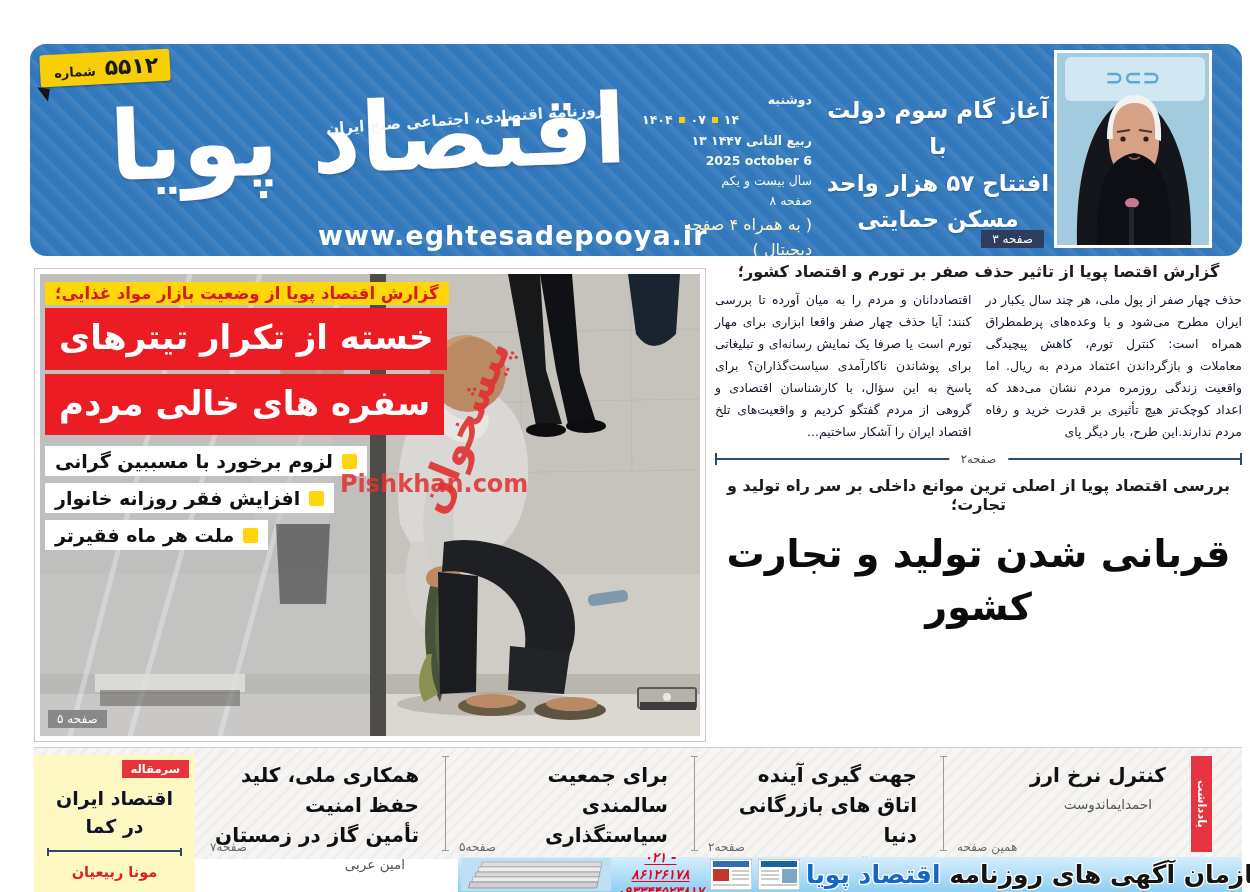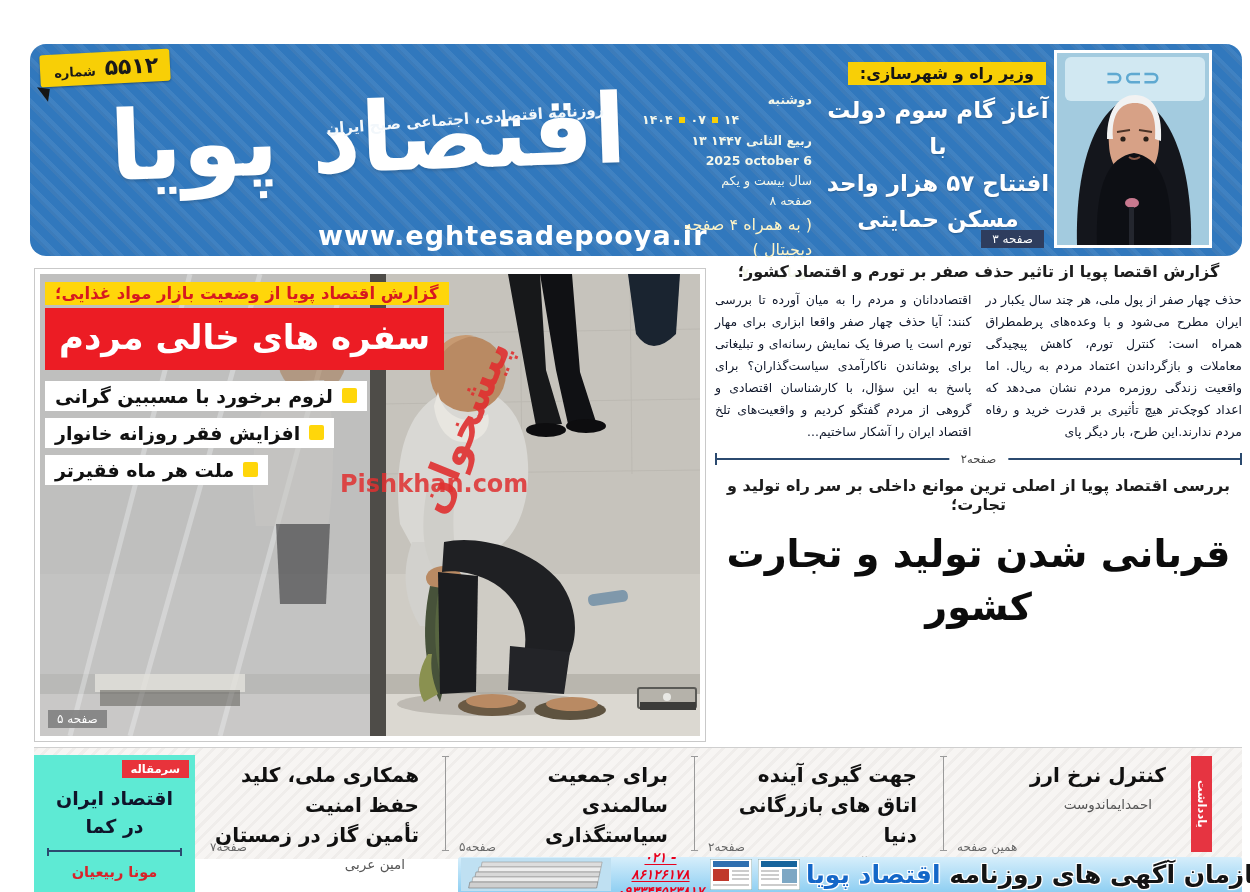--- a/index.html
+++ b/index.html
@@ -77,21 +77,21 @@
   .bitem .vline::before,.bitem .vline::after{content:"";position:absolute;left:-3px;width:7px;height:1px;background:#9a9a9a;}
   .bitem .vline::before{top:0;}.bitem .vline::after{bottom:0;}
   .bitem .t{text-align:right;font-size:20px;font-weight:bold;line-height:1.5;color:#101010;margin-right:14px;}
   .bitem .a{text-align:right;font-size:13.5px;color:#555;margin-top:6px;margin-right:28px;}
   .bitem .pg{position:absolute;left:10px;bottom:5px;font-size:12px;color:#666;}
   .note-tab{position:absolute;right:30px;top:8px;width:21px;height:96px;background:#e63441;}
   .note-tab span{position:absolute;left:50%;top:50%;transform:translate(-50%,-50%) rotate(90deg);
     color:#fff;font-size:11.5px;font-weight:bold;white-space:nowrap;letter-spacing:1px;}
   .bitem.first{padding-right:62px;}
   
-  #editorial{position:absolute;left:34px;top:755px;width:161px;height:137px;background:#5eead4;}
+  #editorial{position:absolute;left:34px;top:755px;width:161px;height:137px;background:#fef9c3;}
   #editorial .elab{position:absolute;right:6px;top:5px;background:#e8333b;color:#fff;font-size:11.5px;
     font-weight:bold;padding:2px 9px;}
   #editorial .et{margin-top:30px;text-align:center;font-size:19px;font-weight:bold;line-height:1.45;color:#10142a;}
   #editorial .ehr{position:relative;border-top:2px solid #2b4a6f;margin:10px 14px 0;}
   #editorial .ehr::before,#editorial .ehr::after{content:"";position:absolute;top:-4px;width:2px;height:8px;background:#2b4a6f;}
   #editorial .ehr::before{right:-1px;}#editorial .ehr::after{left:-1px;}
   #editorial .ea{margin-top:10px;text-align:center;font-size:14.5px;font-weight:bold;color:#d8232a;line-height:1.5;}
   
   #adbar{position:absolute;left:458px;top:857px;width:784px;height:35px;direction:ltr;
     background:linear-gradient(#d6eefb,#8fcff2);display:flex;align-items:center;gap:6px;padding:0 3px;
@@ -129,21 +129,20 @@
         <span>۱۴</span>
       </div>
       <span class="ltr b">۱۳ ربیع الثانی ۱۴۴۷</span>
       <span class="ltr b">2025 october 6</span>
       <div>سال بیست و یکم</div>
       <span class="ltr">۸ صفحه</span>
       <div class="digital">( به همراه ۴ صفحه دیجیتال )</div>
       <span class="ltr b">۷۰۰۰ تومان</span>
     </div>
 
-    <div class="lead-kicker">وزیر راه و شهرسازی:</div>
     <div class="lead-title">
       <div>آغاز گام سوم دولت با</div>
       <div>افتتاح ۵۷ هزار واحد</div>
       <div>مسکن حمایتی</div>
     </div>
     <div class="lead-page">صفحه ۳</div>
 
     <div class="lead-photo">
       <svg width="152" height="192" viewBox="0 0 152 192">
         <rect width="152" height="192" fill="#a3cbdf"></rect>
@@ -228,20 +227,21 @@
         <rect x="598" y="414" width="58" height="20" rx="2" fill="#b5b2aa" stroke="#5a5a56" stroke-width="2"></rect>
         <rect x="600" y="428" width="56" height="8" fill="#3c3c3a"></rect>
         <circle cx="627" cy="423" r="4" fill="#e8e8e4"></circle>
 
         <rect x="55" y="400" width="150" height="18" fill="#e4e2dc" opacity=".8"></rect>
         <rect x="60" y="416" width="140" height="16" fill="#55534e" opacity=".5"></rect>
       </svg>
 
       <div class="overlays">
         <div class="ph-kicker">گزارش اقتصاد پویا از وضعیت بازار مواد غذایی؛</div>
+        <div class="red-strip">خسته از تکرار تیترهای</div>
         <div class="red-strip">سفره های خالی مردم</div>
         <div class="bullet">
           <span class="bsq"></span>
           <span>لزوم برخورد با مسببین گرانی</span>
         </div>
         <div class="bullet">
           <span class="bsq"></span>
           <span>افزایش فقر روزانه خانوار</span>
         </div>
         <div class="bullet">

